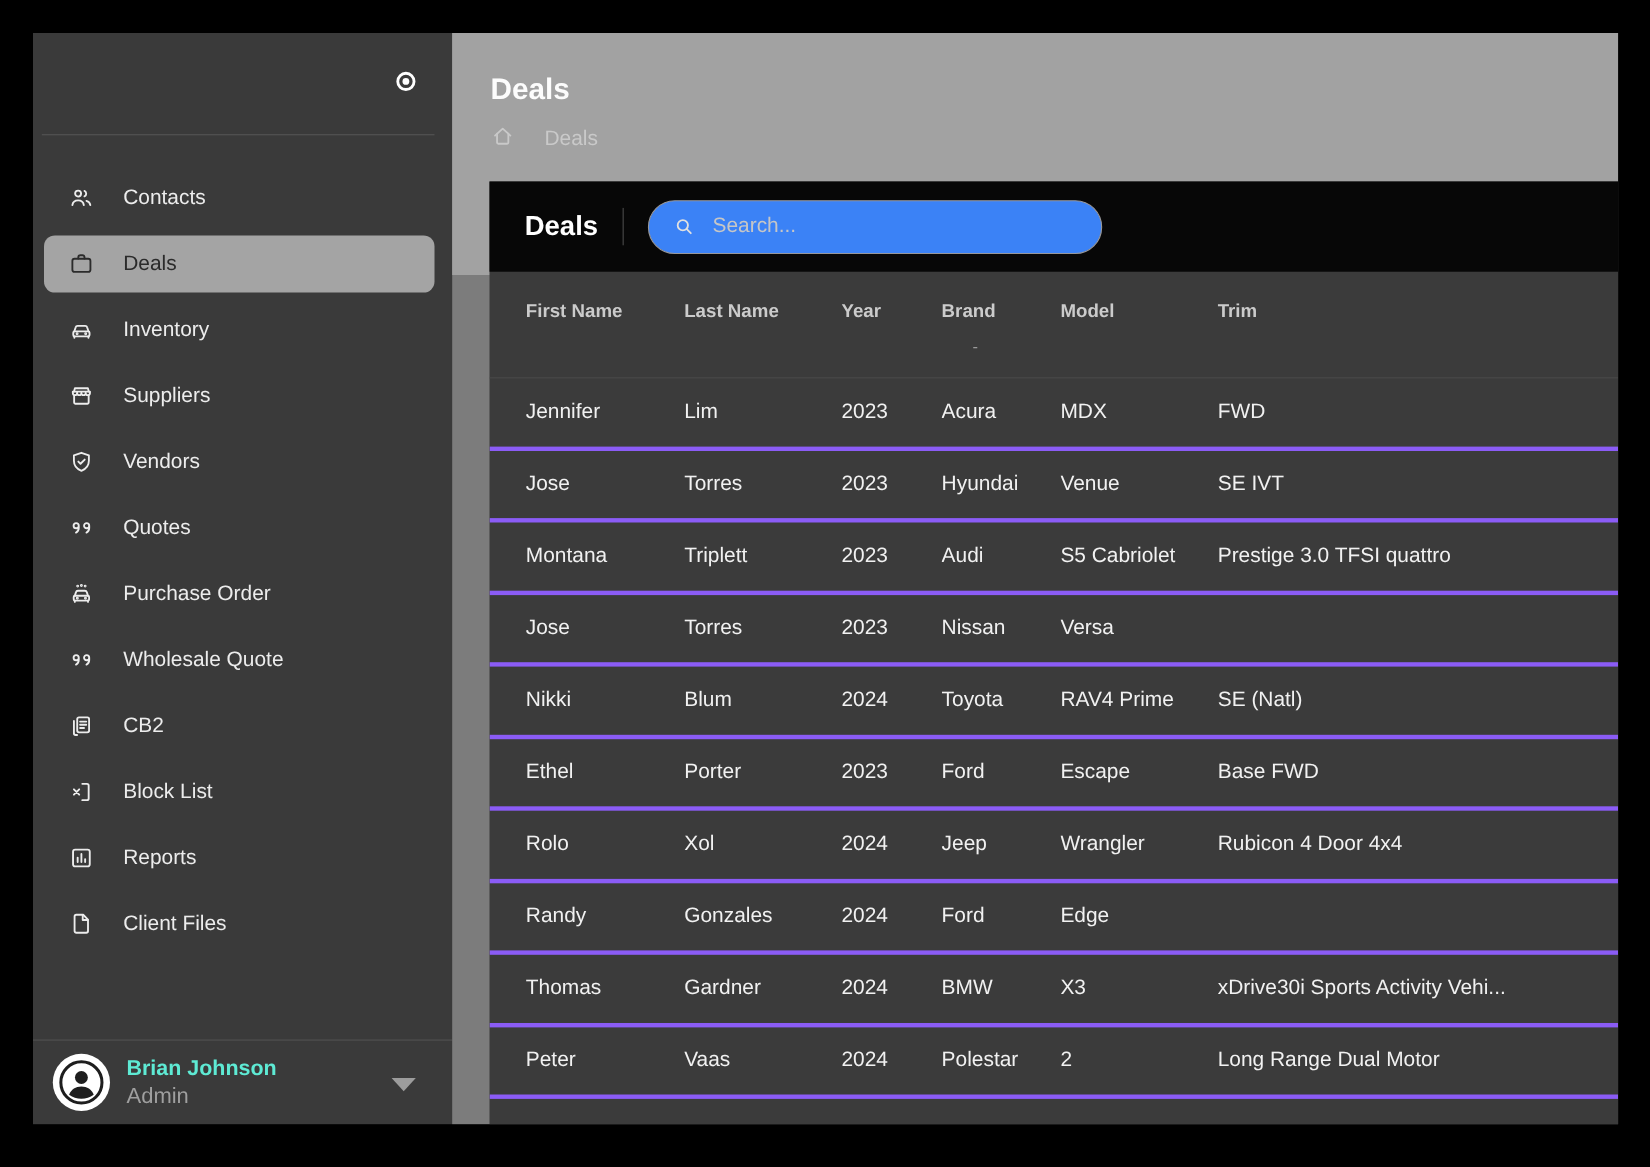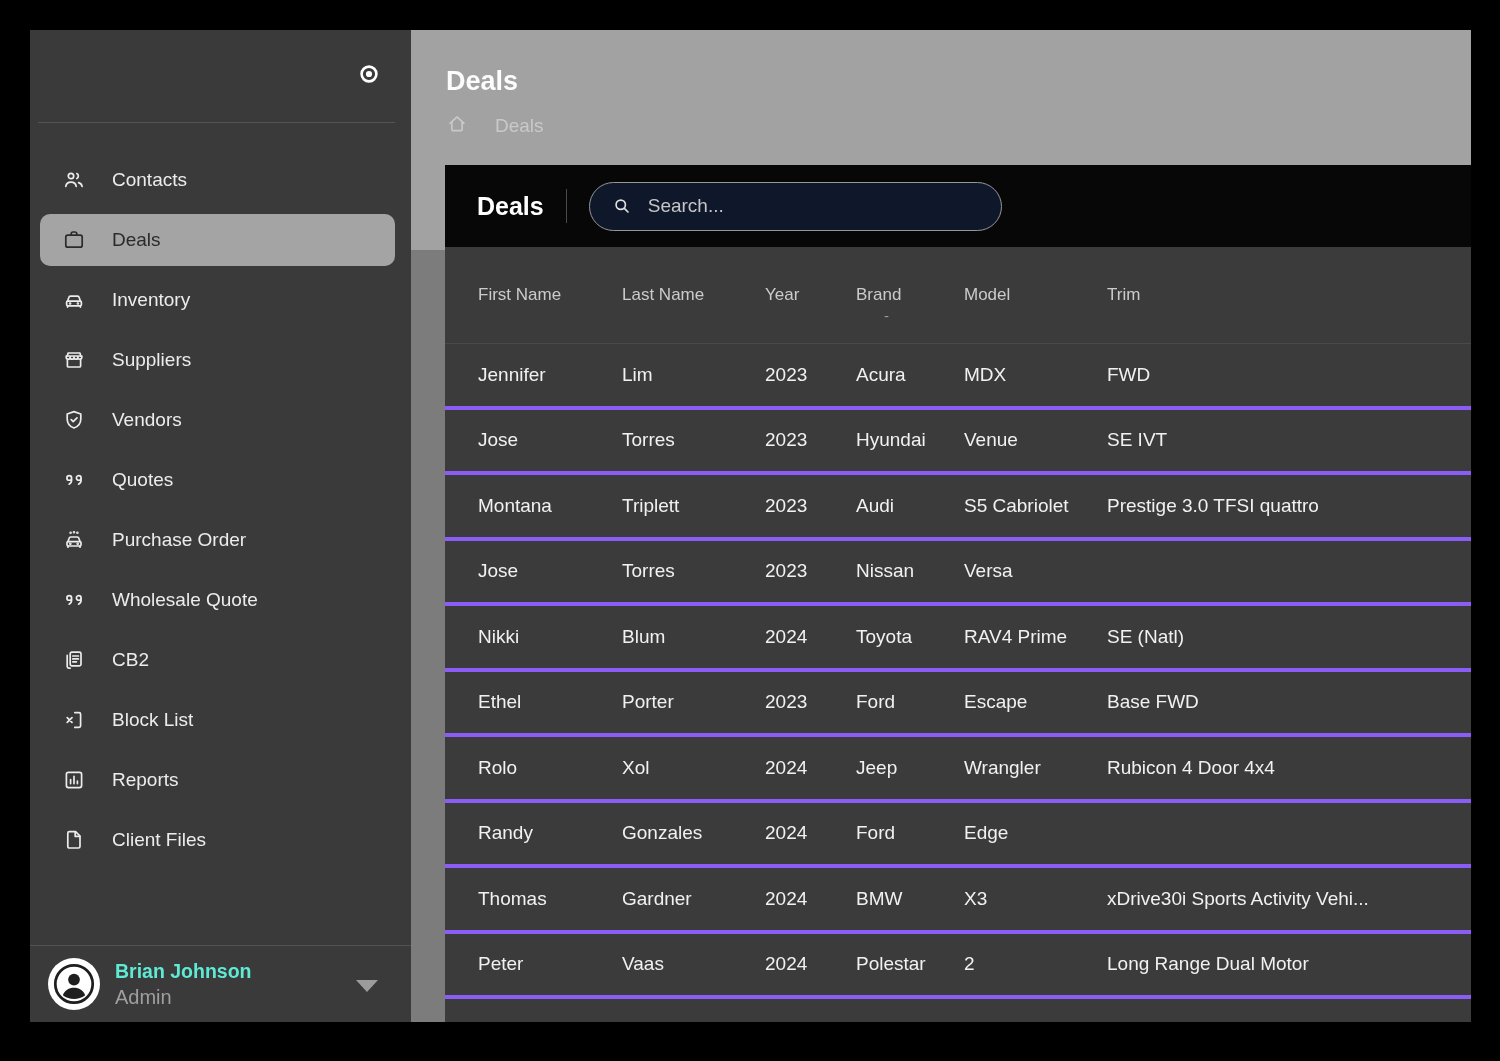--- a/index.html
+++ b/index.html
@@ -41,30 +41,30 @@
   .breadcrumb { margin-top:16px; display:flex; align-items:center; color:#c9c9c9; font-size:19px; }
   .breadcrumb svg { width:22px; height:22px; }
   .crumb { margin-left:27px; cursor:pointer; }
 
   .card { position:absolute; left:34px; top:135px; right:0; bottom:0; background:#3b3b3b;
           display:flex; flex-direction:column; }
   .toolbar { height:82px; flex:none; background:#070707; display:flex; align-items:center; }
   .toolbar-title { margin-left:32px; font-size:25px; font-weight:700; color:#fff; }
   .toolbar-sep { width:1px; height:34px; background:#4a4a4a; margin-left:22px; }
   .search { margin-left:22px; width:413px; height:49px; border:1.5px solid #97979a; border-radius:25px;
-            background:#0f172a; display:flex; align-items:center; padding:0 16px 0 22px; }
+            background:#3b82f6; display:flex; align-items:center; padding:0 16px 0 22px; }
   .search svg { width:20px; height:20px; flex:none; color:#e0e0e0; }
   .search input { flex:1; margin-left:16px; background:transparent; border:none; outline:none;
                   color:#e8e8e8; font-size:19px; font-family:inherit; }
   .search input::placeholder { color:#c6c6c6; }
 
   .grid-cols { display:grid; grid-template-columns:144px 143px 91px 108px 143px 1fr; }
   .table { flex:1; display:flex; flex-direction:column; overflow:hidden; }
   .table-head { height:97px; flex:none; border-bottom:1px solid #4a4a4a; position:relative; }
-  .header-row { padding:38px 0 0 33px; color:#cbcbcb; font-size:17px; }
+  .header-row { padding:26px 0 0 33px; color:#cbcbcb; font-size:17px;font-weight:bold; }
   .th { padding-right:10px; white-space:nowrap; cursor:pointer; }
   .filter-dash { position:absolute; left:439px; top:60px; color:#9a9a9a; font-size:15px; }
   .tr { padding-left:33px; height:65.5px; align-items:center; border-bottom:4px solid #8b5cf6;
         color:#f1f1f1; font-size:19px; cursor:pointer; }
   .td { padding-right:14px; white-space:nowrap; overflow:hidden; text-overflow:ellipsis; }
 </style>
 </head>
 <body>
 
 <div class="app">

